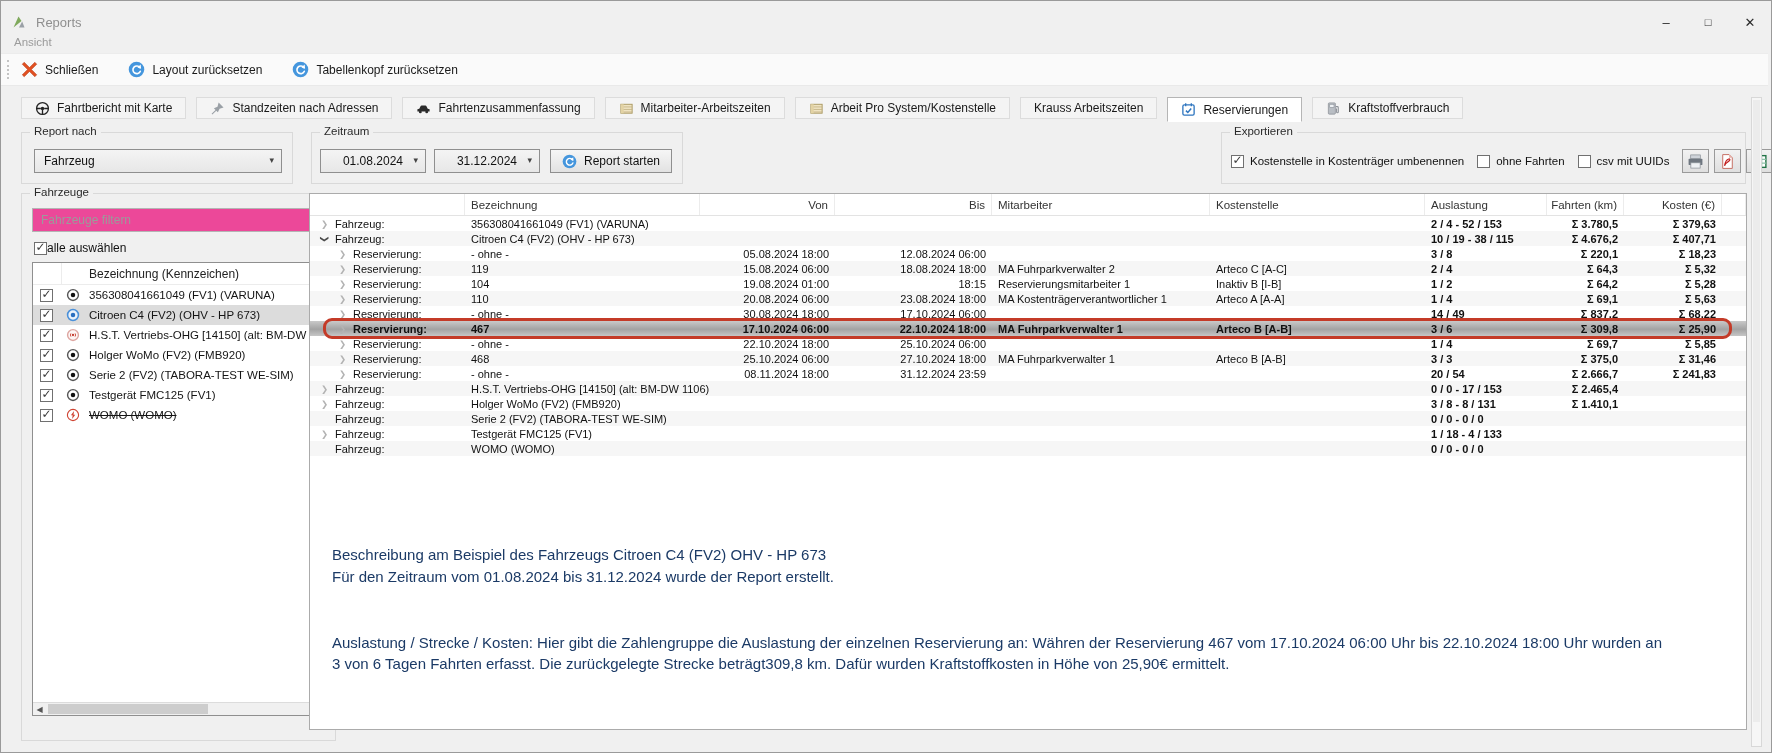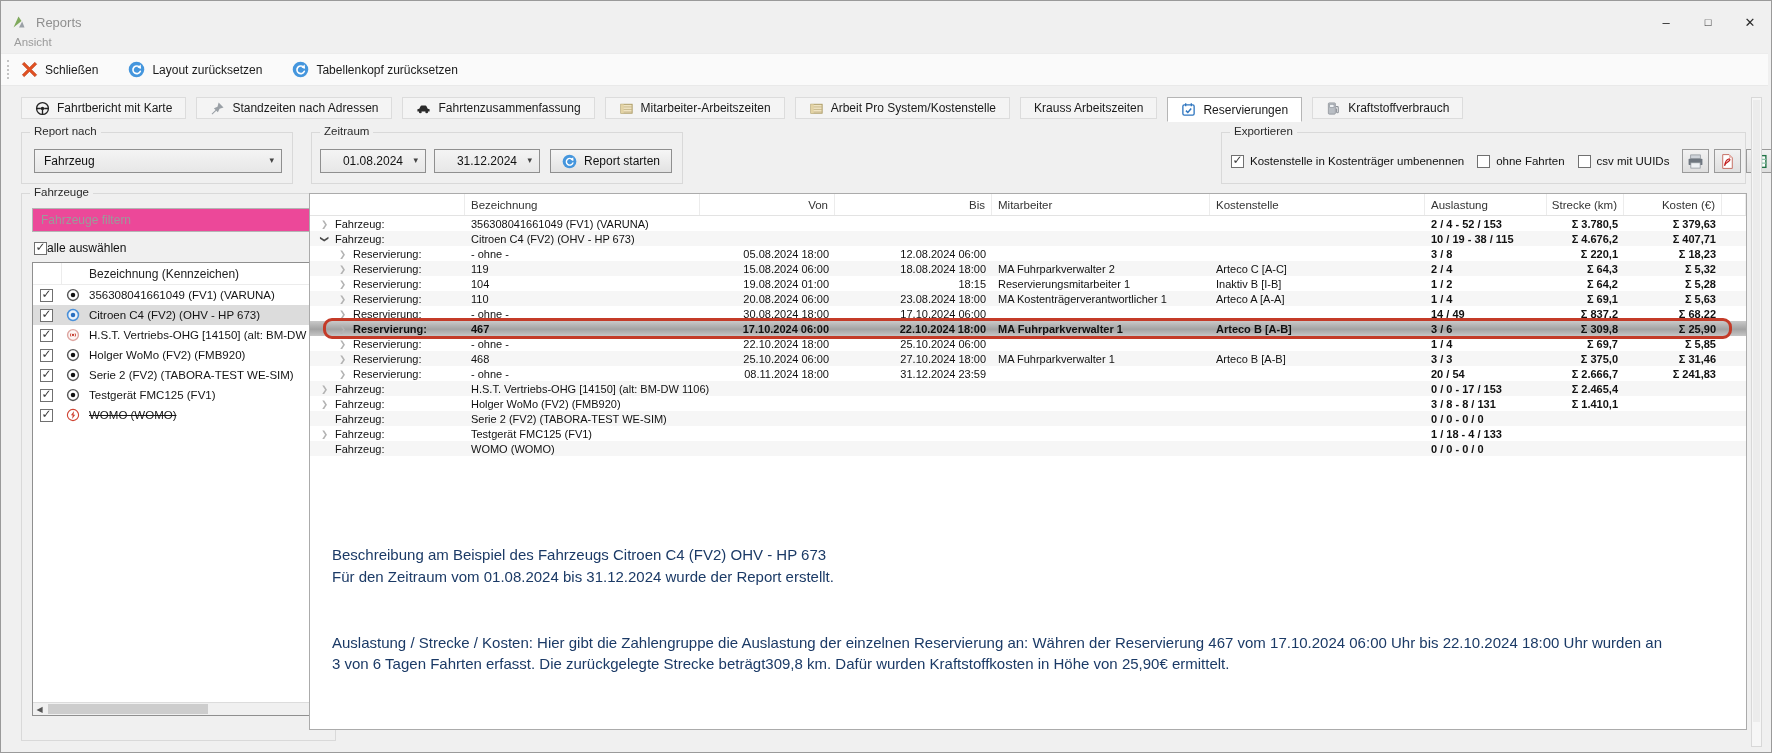--- a/index.html
+++ b/index.html
@@ -394,21 +394,21 @@
 
 <div id="main">
   <div id="thead">
       <div class="hc"></div>
       <div class="hc">Bezeichnung</div>
       <div class="hc r">Von</div>
       <div class="hc r">Bis</div>
       <div class="hc">Mitarbeiter</div>
       <div class="hc">Kostenstelle</div>
       <div class="hc">Auslastung</div>
-      <div class="hc r">Strecke (km)</div>
+      <div class="hc r">Fahrten (km)</div>
       <div class="hc r">Kosten (€)</div>
       <div class="hc"></div>
     </div>
   <div id="tbody">
       <div class="trow">
         <div class="c c-tree lvl0">
           <span class="arrow">❯</span>
           <span>Fahrzeug:</span>
         </div>
         <div class="c">356308041661049 (FV1) (VARUNA)</div>

